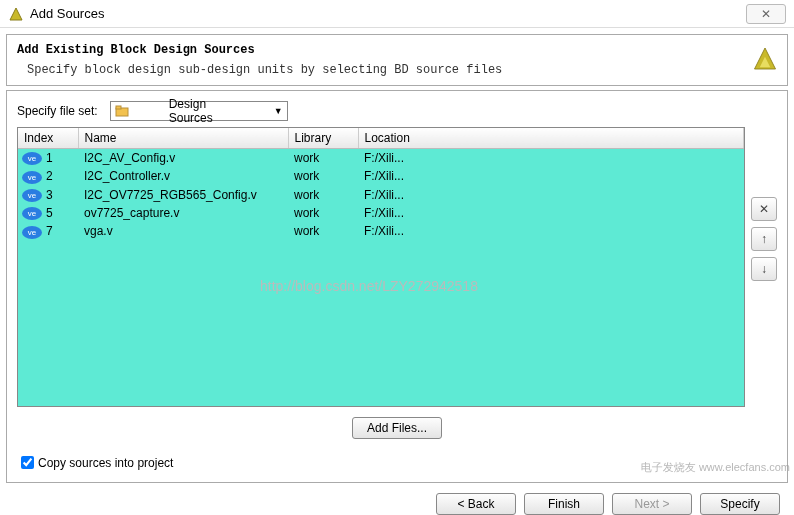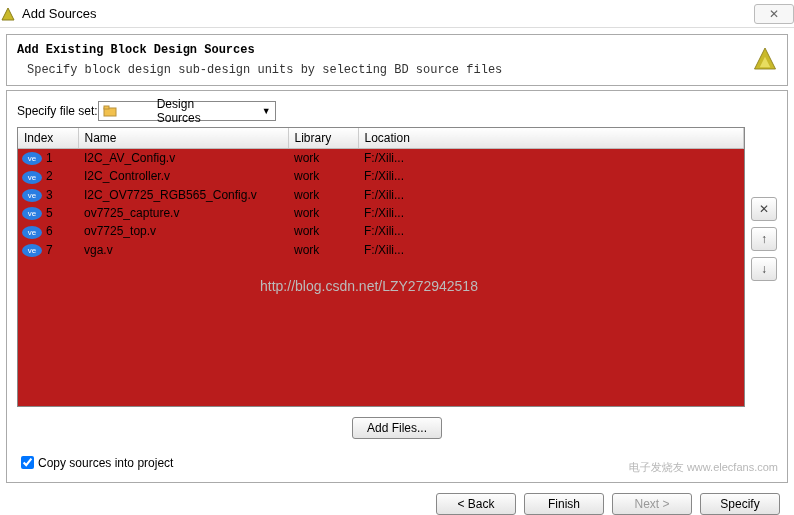--- a/index.html
+++ b/index.html
@@ -1,51 +1,51 @@
 <!DOCTYPE html>
 <html><head>
 <meta charset="utf-8">
 <style>
 * { box-sizing: border-box; font-family: "Segoe UI", Tahoma, sans-serif; font-size: 12px; }
 body { margin: 0; padding: 0; background: #fff; width: 794px; height: 515px; overflow: hidden; }
 
-.titlebar { display: flex; align-items: center; padding: 4px 0; height: 28px; border-bottom: 1px solid #ddd; }
+.titlebar { display: flex; align-items: center; padding: 4px 8px; height: 28px; border-bottom: 1px solid #ddd; }
 .titlebar .logo { width: 16px; height: 16px; margin-right: 6px; }
 .titlebar .title { font-size: 13px; }
 .close-x { margin-left: auto; border: 1px solid #bbb; border-radius: 3px; padding: 2px 14px; color: #666; background: #f7f7f7; }
 
 .header-section { border: 1px solid #aaa; margin: 6px 6px 4px 6px; padding: 8px 10px; position: relative; background: #fff; }
 .header-section .subtitle { font-weight: bold; font-family: "Courier New", monospace; font-size: 12px; }
 .header-section .desc { font-family: "Courier New", monospace; font-size: 12px; margin: 6px 0 0 10px; color: #333; }
 .header-logo { position: absolute; right: 8px; top: 50%; transform: translateY(-50%); }
 
 .body-section { border: 1px solid #aaa; margin: 0 6px; padding: 10px; }
 
 .fileset-row { display: flex; align-items: center; margin-bottom: 6px; font-family: "Courier New", monospace; }
-.fileset-row label { margin-right: 0; }
+.fileset-row label { margin-right: 12px; }
 .select-like { display: inline-flex; align-items: center; border: 1px solid #888; background: #fff; height: 20px; padding: 0 4px 0 4px; width: 178px; gap: 38px; }
 .select-like .sel-icon { width: 14px; height: 14px; margin-right: 2px; }
 .select-like .arrow { margin-left: auto; font-size: 9px; }
 
 .content-row { display: flex; }
-.table-wrap { flex: 1; border: 1px solid #888; background: #b91c1c; height: 280px; overflow: auto; }
+.table-wrap { flex: 1; border: 1px solid #888; background: #5eead4; height: 280px; overflow: auto; }
 table { border-collapse: collapse; width: 100%; font-family: "Courier New", monospace; }
 th { text-align: left; padding: 3px 6px; border-right: 1px solid #ccc; border-bottom: 1px solid #bbb; background: linear-gradient(#fff,#e8e8e8); font-weight: normal; }
 td { padding: 2px 6px; white-space: nowrap; }
 tr.file-row td:first-child { padding-left: 4px; }
 .ve-icon { display: inline-block; width: 20px; height: 13px; border-radius: 50%; background: #2a7de1; color: #fff; font-size: 8px; text-align: center; line-height: 13px; margin-right: 4px; vertical-align: middle; }
 .idx-col { width: 60px; }
 .name-col { width: 210px; }
 .lib-col { width: 70px; }
 
 .side-buttons { display: flex; flex-direction: column; gap: 6px; margin-left: 6px; padding-top: 70px; }
 .side-btn { width: 26px; height: 24px; border: 1px solid #aaa; background: linear-gradient(#fff,#e5e5e5); border-radius: 3px; display: flex; align-items: center; justify-content: center; color: #444; }
 
 .watermark { position: absolute; color: #bbb; font-size: 14px; left: 260px; top: 278px; pointer-events: none; }
-.bottom-watermark { position: absolute; right: 16px; bottom: 40px; color: #999; font-size: 11px; opacity: 0.7; }
+.bottom-watermark { position: absolute; right: 4px; bottom: 40px; color: #999; font-size: 11px; opacity: 0.7; }
 
 .add-files-row { text-align: center; margin-top: 10px; text-decoration: underline; }
 .btn { border: 1px solid #888; background: linear-gradient(#fdfdfd,#e4e4e4); border-radius: 3px; padding: 3px 14px; font-family: "Segoe UI", Tahoma, sans-serif; }
 .btn.disabled { color: #999; }
 
 .copy-row { margin-top: 14px; display: flex; align-items: center; font-family: "Courier New", monospace; }
 .copy-row input { margin-right: 4px; }
 
 .footer { display: flex; justify-content: flex-end; gap: 8px; padding: 10px 14px 10px; }
 .footer .btn { min-width: 80px; }
@@ -122,26 +122,20 @@
               <td>work</td>
               <td>F:/Xili...</td>
             </tr>
             <tr class="file-row">
               <td><span class="ve-icon">ve</span>5</td>
               <td>ov7725_capture.v</td>
               <td>work</td>
               <td>F:/Xili...</td>
             </tr>
             <tr class="file-row">
-              <td><span class="ve-icon">ve</span>6</td>
-              <td>ov7725_top.v</td>
-              <td>work</td>
-              <td>F:/Xili...</td>
-            </tr>
-            <tr class="file-row">
               <td><span class="ve-icon">ve</span>7</td>
               <td>vga.v</td>
               <td>work</td>
               <td>F:/Xili...</td>
             </tr>
           </tbody>
       </table>
     </div>
 
     <div class="side-buttons">

